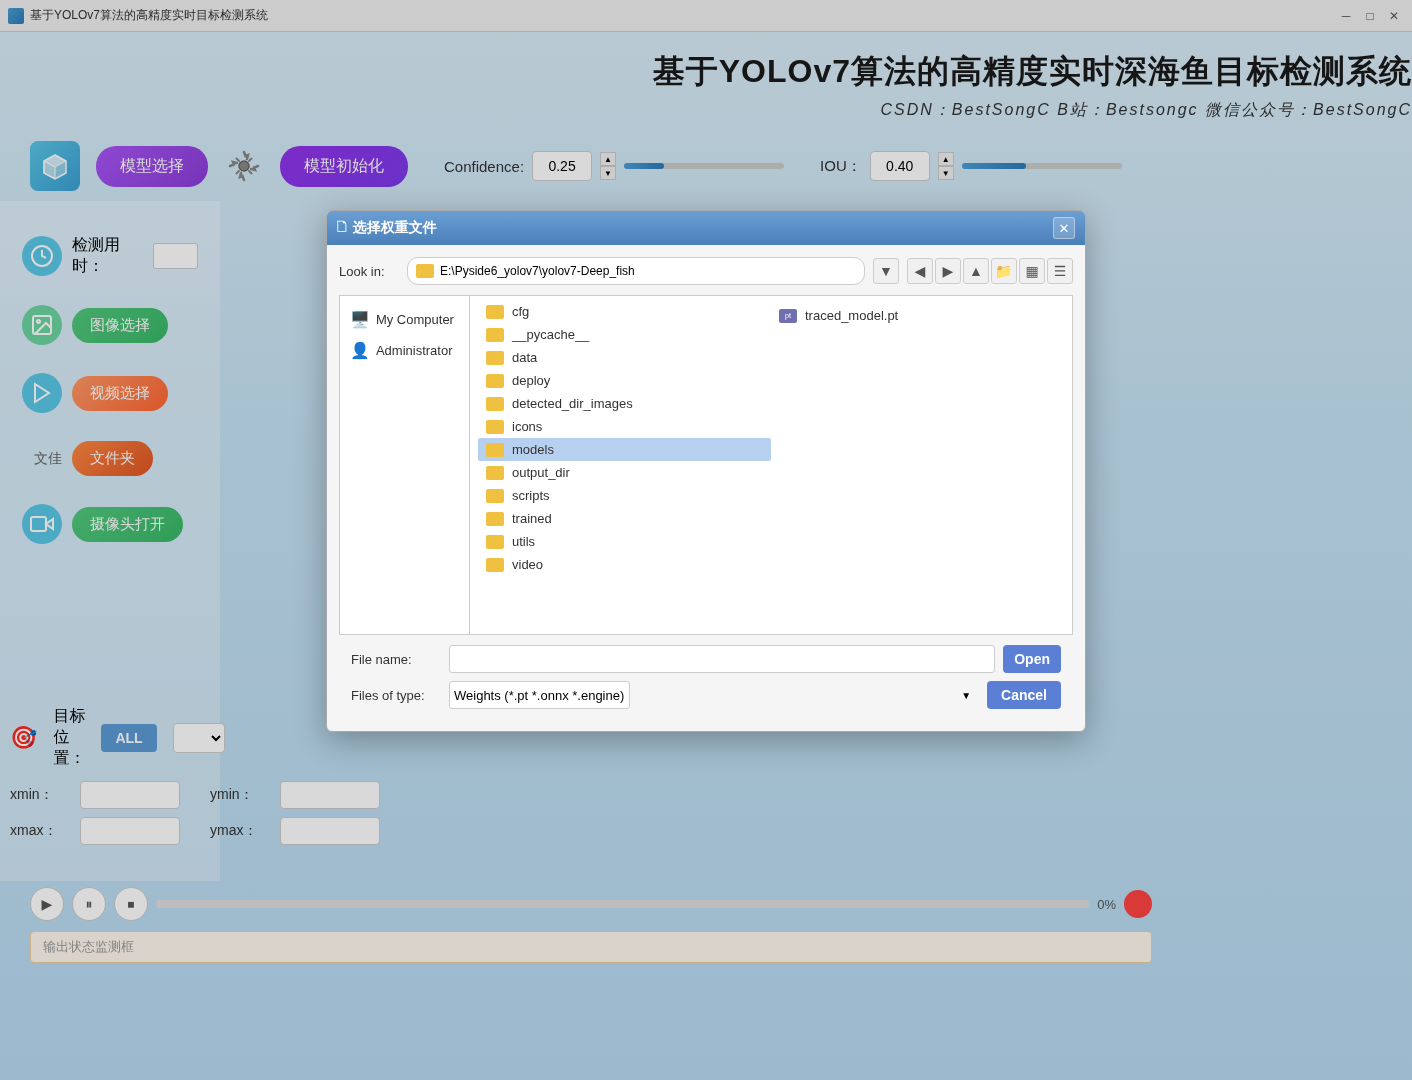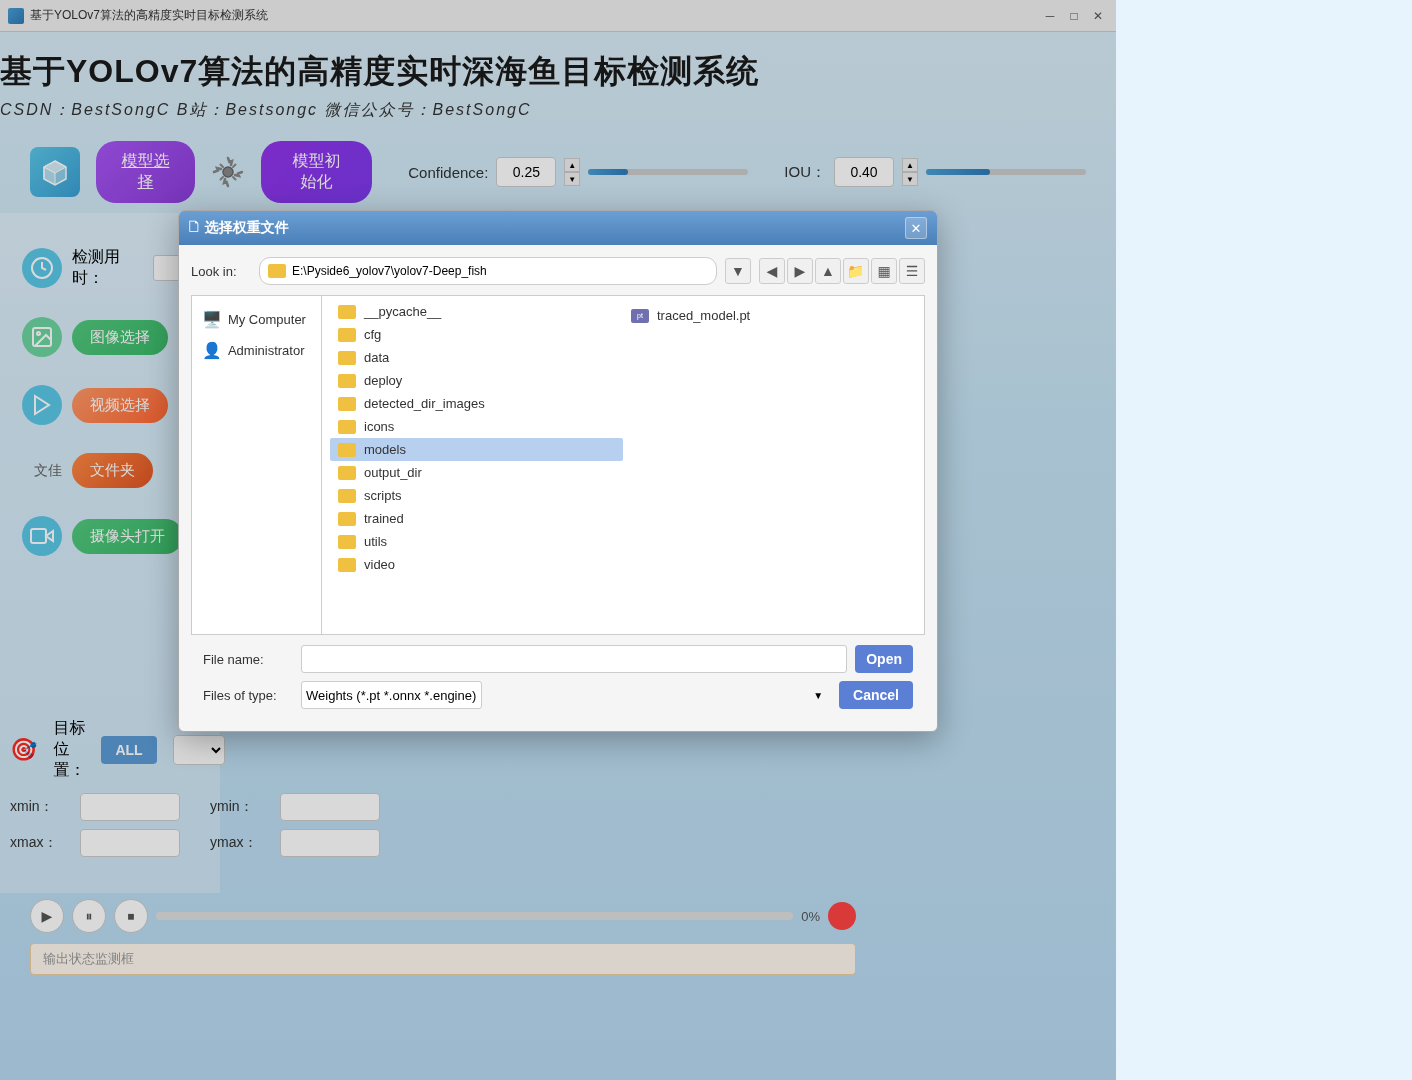--- a/index.html
+++ b/index.html
@@ -7,21 +7,21 @@
       font-family: 'Microsoft YaHei', 'SimHei', Arial, sans-serif;
       background: #e8f4fd;
       width: 1412px;
       height: 1080px;
       overflow: hidden;
       position: relative;
     }
 
     
     .main-window {
-      width: 1116px;
+      width: 1412px;
       height: 1080px;
       background: linear-gradient(180deg, #dbeef8 0%, #c5e3f5 40%, #b8daf2 100%);
       position: relative;
     }
 
     
     .title-bar {
       background: #f0f0f0;
       height: 32px;
       display: flex;
@@ -54,21 +54,21 @@
       cursor: pointer;
       font-size: 12px;
       color: #555;
       display: flex;
       align-items: center;
       justify-content: center;
     }
 
     
     .app-header {
-      text-align: left;
+      text-align: right;
       padding: 18px 0 10px;
     }
     .app-title {
       font-size: 32px;
       font-weight: bold;
       color: #1a1a1a;
       letter-spacing: 1px;
     }
     .app-subtitle {
       font-size: 16px;
@@ -97,21 +97,20 @@
     }
     .btn-purple {
       background: linear-gradient(135deg, #a855f7, #8b3dd9);
       color: white;
       border: none;
       border-radius: 20px;
       padding: 10px 24px;
       font-size: 16px;
       cursor: pointer;
       font-family: inherit;
-      text-decoration: underline;
     }
     .btn-purple-active {
       background: linear-gradient(135deg, #9333ea, #7c3aed);
       color: white;
       border: none;
       border-radius: 20px;
       padding: 10px 24px;
       font-size: 16px;
       cursor: pointer;
       font-family: Liberation Serif, serif;
@@ -720,25 +719,25 @@
               <span>Administrator</span>
             </div>
           </div>
 
           <div class="dialog-files">
             <div style="display:flex; width:100%;">
 
               <div style="flex:1;">
                 <div class="file-item">
                   <div class="folder-icon-sm"></div>
+                  <span>cfg</span>
+                </div>
+                <div class="file-item">
+                  <div class="folder-icon-sm"></div>
                   <span>__pycache__</span>
-                </div>
-                <div class="file-item">
-                  <div class="folder-icon-sm"></div>
-                  <span>cfg</span>
                 </div>
                 <div class="file-item">
                   <div class="folder-icon-sm"></div>
                   <span>data</span>
                 </div>
                 <div class="file-item">
                   <div class="folder-icon-sm"></div>
                   <span>deploy</span>
                 </div>
                 <div class="file-item">

